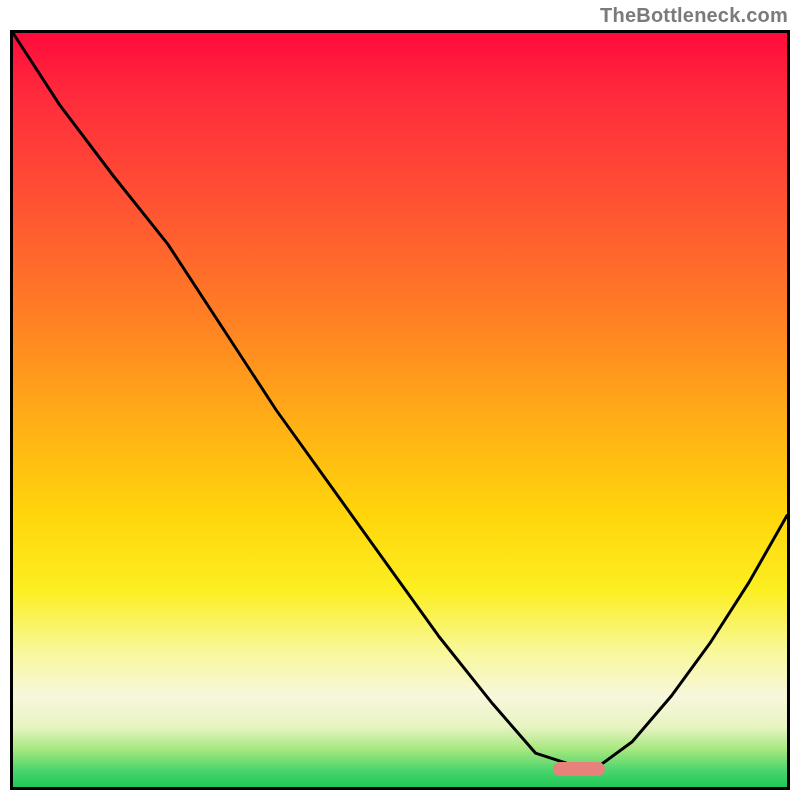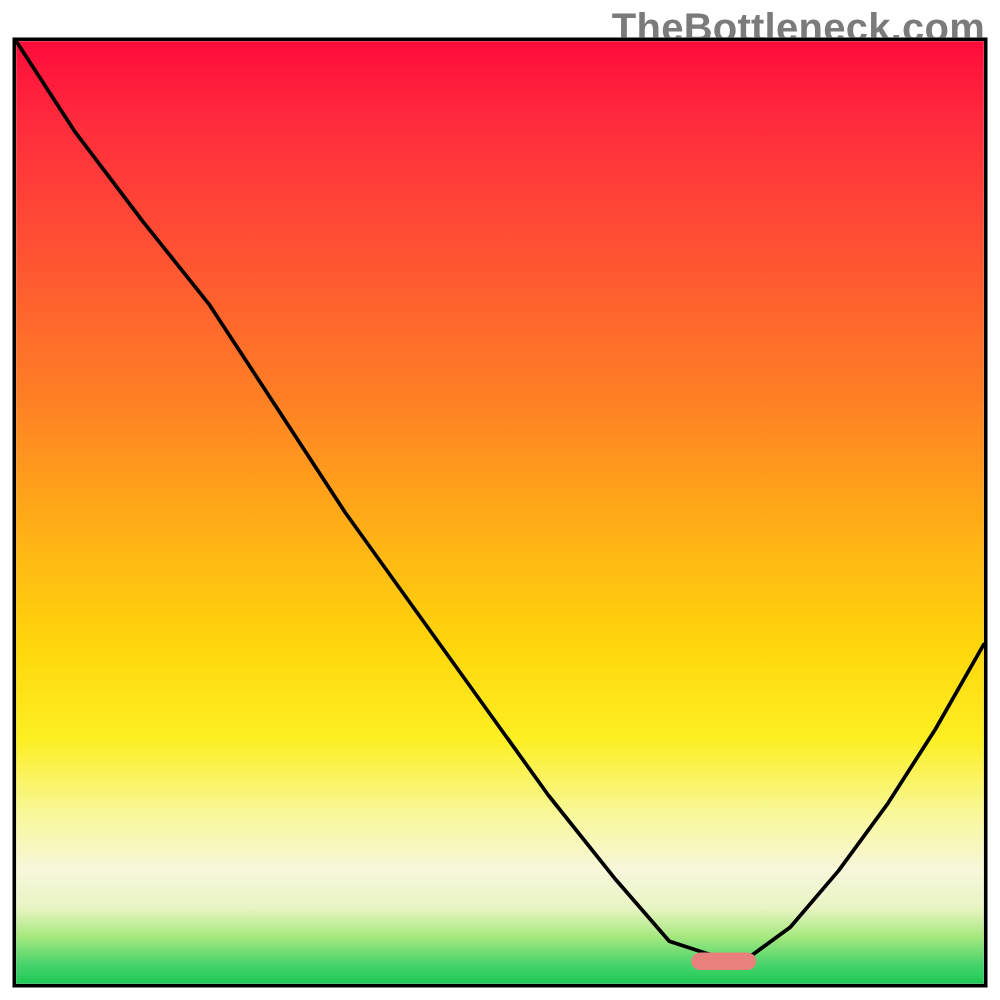--- a/index.html
+++ b/index.html
@@ -39,21 +39,21 @@
       #a6e87f 95%,
       #46d36b 98%,
       #1ec956 100%
     );
   }
   .watermark {
     position: absolute;
     top: 4px;
     right: 12px;
     font-family: Arial, Helvetica, sans-serif;
-    font-size: 32px;
+    font-size: 20px;
     font-weight: 600;
     color: #7b7b7b;
     letter-spacing: 0.2px;
   }
   svg.curve {
     position: absolute;
     inset: 0;
     width: 100%;
     height: 100%;
     overflow: visible;

